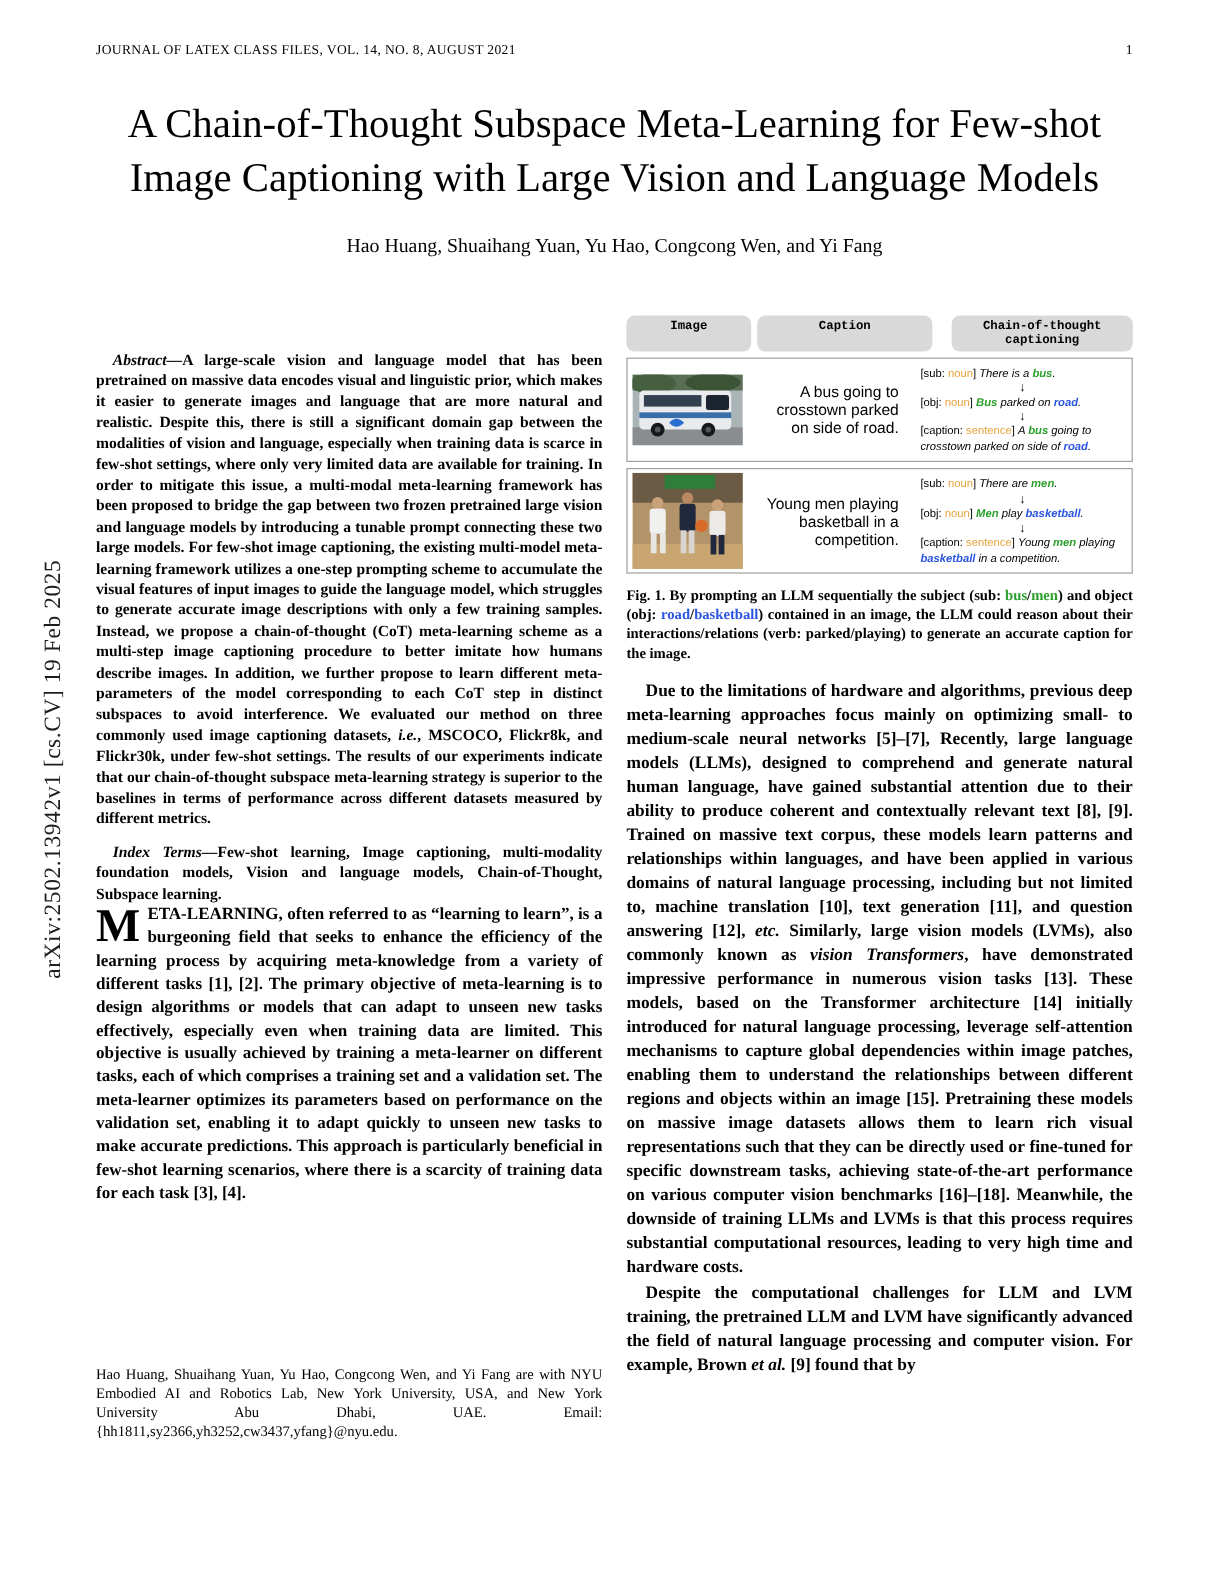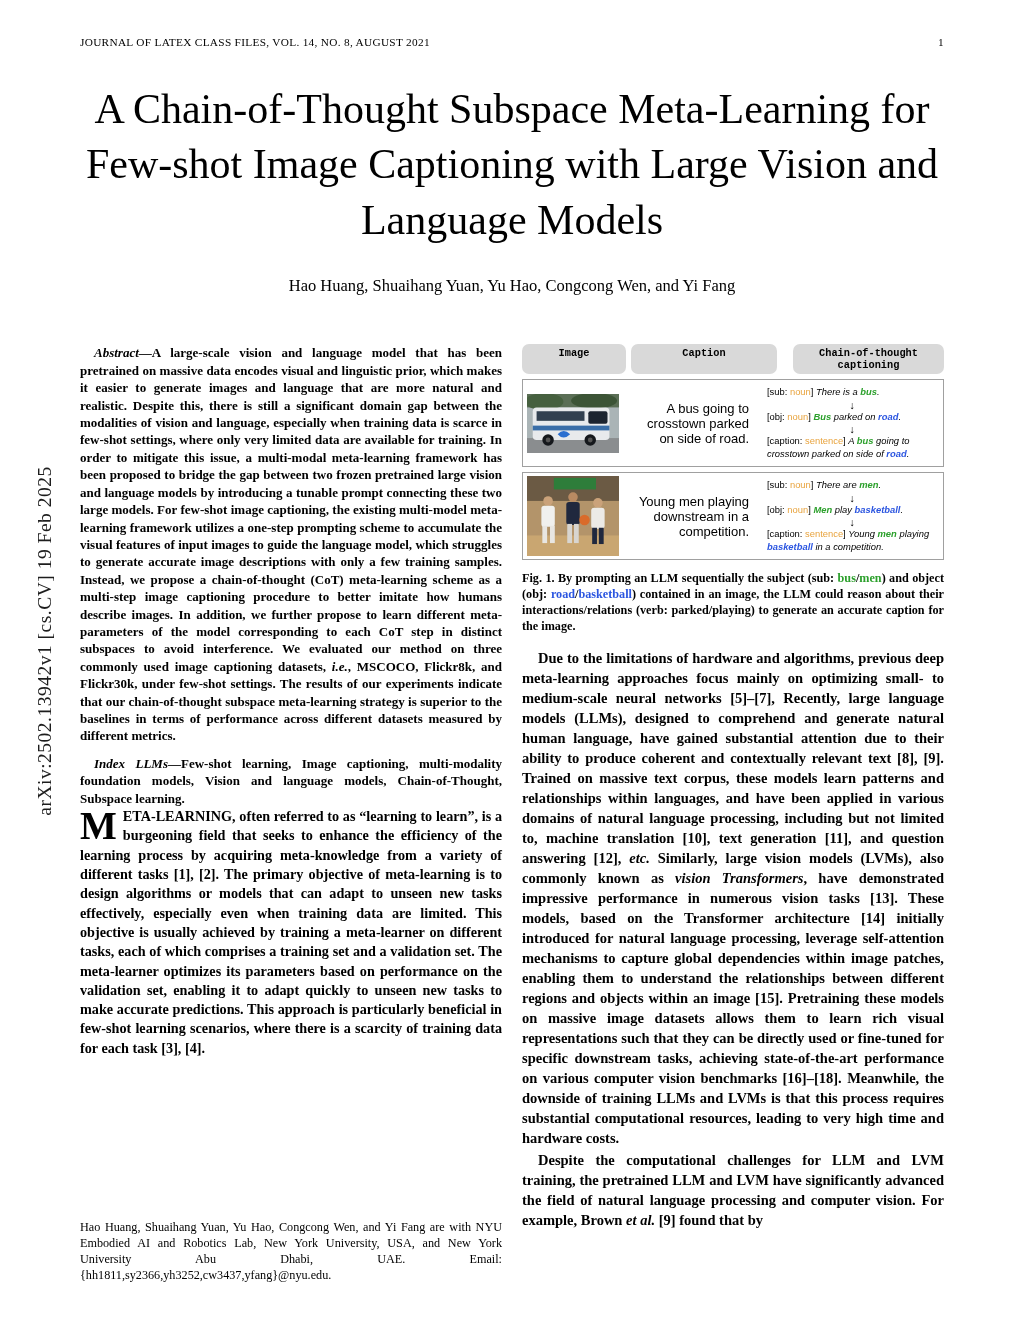--- a/index.html
+++ b/index.html
@@ -1,25 +1,25 @@
 <!DOCTYPE html>
 <html><head>
 <meta charset="utf-8">
 <style>
   html,body{margin:0;padding:0;}
   body{width:1024px;height:1325px;background:#ffffff;font-family:"Liberation Serif",serif;color:#000;position:relative;overflow:hidden;}
   .page{position:absolute;inset:0;padding:36px 80px 0 80px;}
   .running-head{display:flex;justify-content:space-between;font-size:11.3px;letter-spacing:.3px;}
-  .title{margin-top:34px;text-align:center;font-size:42px;font-weight:400;line-height:1.32;}
+  .title{margin-top:34px;text-align:center;font-size:34px;font-weight:400;line-height:1.32;}
   .authors{margin-top:22px;text-align:center;font-size:16.5px;}
   .columns{display:flex;gap:20px;margin-top:48px;height:945px;}
   .col{width:422px;}
   .col.left{display:flex;flex-direction:column;}
   p{margin:0;font-weight:bold;}
-  p.abstract,p.index-terms{font-size:13px;font-weight:bold;line-height:1.34;text-align:justify;text-indent:14px;}
+  p.abstract,p.index-terms{font-size:13px;font-weight:bold;line-height:1.34;text-align:justify;text-indent:14px;margin-top:28px;}
   p.index-terms{margin-top:10px;}
   .section-heading{margin:20px 0 12px 0;text-align:center;font-size:15.5px;font-weight:400;font-variant:small-caps;letter-spacing:.5px;}
   p.intro{font-size:14.2px;line-height:1.36;text-align:justify;}
   .dropcap{float:left;font-size:39px;line-height:31px;padding:3px 6px 0 0;}
   .footnote{margin-top:auto;padding-top:14px;padding-bottom:6px;font-size:12.2px;line-height:1.3;text-align:justify;}
   .fig1{margin:0;}
   .fig-head{display:flex;gap:5px;font-family:Liberation Mono, monospace;}
   .hcell{background:#d9d9d9;border-radius:7px;padding:3px 4px;font-size:10.3px;font-weight:bold;text-align:center;}
   .c1{width:96px;flex:none;}
   .c2{width:138px;flex:none;}
@@ -54,21 +54,21 @@
   <div class="arxiv">arXiv:2502.13942v1  [cs.CV]  19 Feb 2025</div>
 
   <h1 class="title">A Chain-of-Thought Subspace Meta-Learning for Few-shot Image Captioning with Large Vision and Language Models</h1>
 
   <div class="authors">Hao Huang, Shuaihang Yuan, Yu Hao, Congcong Wen, and Yi Fang</div>
 
   <div class="columns">
 
     <div class="col left">
       <p class="abstract"><span class="it">Abstract</span><span>—A large-scale vision and language model that has been pretrained on massive data encodes visual and linguistic prior, which makes it easier to generate images and language that are more natural and realistic. Despite this, there is still a significant domain gap between the modalities of vision and language, especially when training data is scarce in few-shot settings, where only very limited data are available for training. In order to mitigate this issue, a multi-modal meta-learning framework has been proposed to bridge the gap between two frozen pretrained large vision and language models by introducing a tunable prompt connecting these two large models. For few-shot image captioning, the existing multi-model meta-learning framework utilizes a one-step prompting scheme to accumulate the visual features of input images to guide the language model, which struggles to generate accurate image descriptions with only a few training samples. Instead, we propose a chain-of-thought (CoT) meta-learning scheme as a multi-step image captioning procedure to better imitate how humans describe images. In addition, we further propose to learn different meta-parameters of the model corresponding to each CoT step in distinct subspaces to avoid interference. We evaluated our method on three commonly used image captioning datasets, </span><span class="it">i.e.</span><span>, MSCOCO, Flickr8k, and Flickr30k, under few-shot settings. The results of our experiments indicate that our chain-of-thought subspace meta-learning strategy is superior to the baselines in terms of performance across different datasets measured by different metrics.</span></p>
-      <p class="index-terms"><span class="it">Index LLMs</span><span>—Few-shot learning, Image captioning, multi-modality foundation models, Vision and language models, Chain-of-Thought, Subspace learning.</span></p>
+      <p class="index-terms"><span class="it">Index Terms</span><span>—Few-shot learning, Image captioning, multi-modality foundation models, Vision and language models, Chain-of-Thought, Subspace learning.</span></p>
       <p class="intro">
         <span class="dropcap">M</span><span>ETA-LEARNING,</span><span> often referred to as “learning to learn”, is a burgeoning field that seeks to enhance the efficiency of the learning process by acquiring meta-knowledge from a variety of different tasks [1], [2]. The primary objective of meta-learning is to design algorithms or models that can adapt to unseen new tasks effectively, especially even when training data are limited. This objective is usually achieved by training a meta-learner on different tasks, each of which comprises a training set and a validation set. The meta-learner optimizes its parameters based on performance on the validation set, enabling it to adapt quickly to unseen new tasks to make accurate predictions. This approach is particularly beneficial in few-shot learning scenarios, where there is a scarcity of training data for each task [3], [4].</span>
       </p>
       <div class="footnote">Hao Huang, Shuaihang Yuan, Yu Hao, Congcong Wen, and Yi Fang are with NYU Embodied AI and Robotics Lab, New York University, USA, and New York University Abu Dhabi, UAE. Email:{hh1811,sy2366,yh3252,cw3437,yfang}@nyu.edu.</div>
     </div>
 
     <div class="col right">
 
       <figure class="fig1">
         <div class="fig-head">
@@ -121,21 +121,21 @@
               <rect x="41" y="27" width="14" height="24" rx="3" fill="#20283e"></rect>
               <rect x="42" y="50" width="5" height="20" fill="#d8d5d0"></rect>
               <rect x="49" y="50" width="5" height="20" fill="#d8d5d0"></rect>
               <circle cx="74" cy="28" r="5" fill="#caa27a"></circle>
               <rect x="67" y="33" width="14" height="22" rx="3" fill="#eceae6"></rect>
               <rect x="68" y="54" width="5" height="17" fill="#20283e"></rect>
               <rect x="75" y="54" width="5" height="17" fill="#20283e"></rect>
               <circle cx="60" cy="46" r="5.5" fill="#d96b2a"></circle>
             </svg>
           </div>
-          <div class="cap-cell">Young men playing downstream in a competition.</div>
+          <div class="cap-cell">Young men playing basketball in a competition.</div>
           <div class="cot-cell">
             <div class="cot-line"><span class="lbl">[sub: </span><span class="orange">noun</span><span class="lbl">] </span><span class="it">There are </span><span class="green b it">men</span><span class="it">.</span></div>
             <div class="cot-arrow">↓</div>
             <div class="cot-line"><span class="lbl">[obj: </span><span class="orange">noun</span><span class="lbl">] </span><span class="green b it">Men</span><span class="it"> play </span><span class="blue b it">basketball</span><span class="it">.</span></div>
             <div class="cot-arrow">↓</div>
             <div class="cot-line"><span class="lbl">[caption: </span><span class="orange">sentence</span><span class="lbl">] </span><span class="it">Young </span><span class="green b it">men</span><span class="it"> playing </span><span class="blue b it">basketball</span><span class="it"> in a competition.</span></div>
           </div>
         </div>
       </figure>
 

